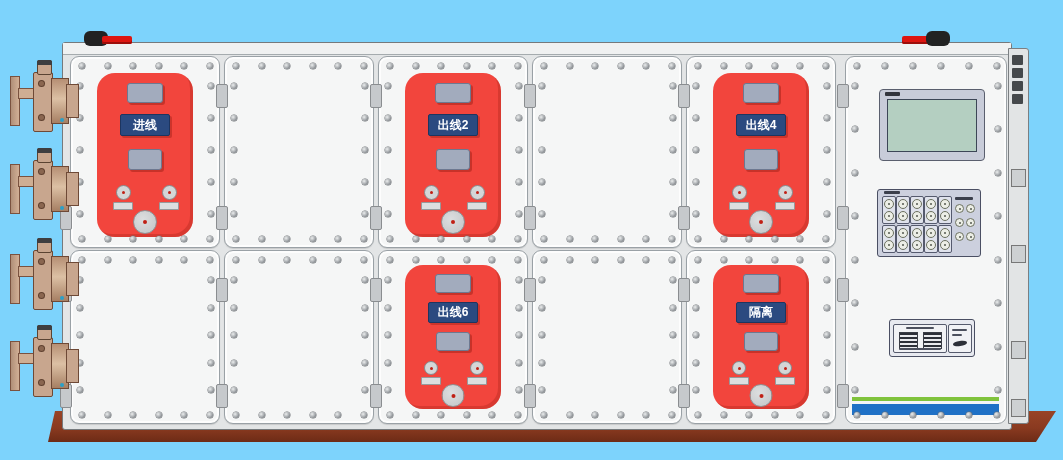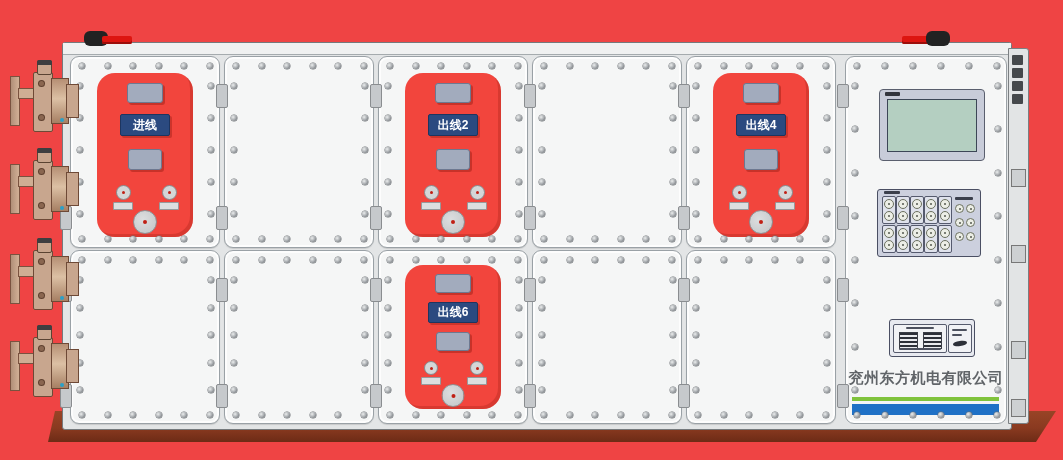--- a/index.html
+++ b/index.html
@@ -1,16 +1,16 @@
 <!DOCTYPE html>
 <html><head>
 <meta charset="utf-8">
 <style>
   html,body{margin:0;padding:0;background:#fff;}
-  #stage{position:relative;width:1063px;height:460px;background:#ef4444;overflow:hidden;
+  #stage{position:relative;width:1063px;height:460px;background:#7dd3fc;overflow:hidden;
          font-family:"Liberation Sans","DejaVu Sans",sans-serif;}
   
   .base{position:absolute;left:45px;top:409px;width:1014px;height:34px;z-index:1;
         background:linear-gradient(180deg,#9a4527 0%,#8a3a20 55%,#6b2a15 100%);
         clip-path:polygon(10px 2px,1011px 2px,991px 33px,3px 33px);}
   
   .cabinet{position:absolute;left:62px;top:42px;width:948px;height:386px;z-index:2;
            background:#e3e5e6;border:1.5px solid #75797c;border-radius:3px;}
   .cab-top{position:absolute;left:0;top:0;width:100%;height:11px;background:#f0f1f1;
            border-bottom:1px solid #a5abae;}
@@ -372,20 +372,30 @@
         <div class="bolt" style="left: 6px; top: 81px;"></div>
         <div class="bolt" style="left: 6px; top: 108.5px;"></div>
         <div class="bolt" style="left: 6px; top: 136px;"></div>
         <div class="bolt" style="left: 137px; top: 26px;"></div>
         <div class="bolt" style="left: 137px; top: 53.5px;"></div>
         <div class="bolt" style="left: 137px; top: 81px;"></div>
         <div class="bolt" style="left: 137px; top: 108.5px;"></div>
         <div class="bolt" style="left: 137px; top: 136px;"></div>
       </div>
       <div class="door" style="left: 686px; top: 250px; width: 148px; height: 172px; z-index: 2;">
+        <div class="red-panel" style="top: 14px; height: 144px;">
+          <div class="win" style="top: 9px; width: 34px; height: 17px;"></div>
+          <div class="badge" style="top: 37px; height: 19px;">隔离</div>
+          <div class="win" style="top: 67px; width: 32px; height: 17px;"></div>
+          <div class="knob" style="left: 19px; top: 96px; width: 12px; height: 12px;"></div>
+          <div class="knob" style="left: 65px; top: 96px; width: 12px; height: 12px;"></div>
+          <div class="knob-plate" style="left: 16px; top: 112px;"></div>
+          <div class="knob-plate" style="left: 62px; top: 112px;"></div>
+          <div class="big-knob" style="top: 119px; width: 21px; height: 21px;"></div>
+        </div>
         <div class="bolt" style="left: 8px; top: 6px;"></div>
         <div class="bolt" style="left: 33.6px; top: 6px;"></div>
         <div class="bolt" style="left: 59.2px; top: 6px;"></div>
         <div class="bolt" style="left: 84.8px; top: 6px;"></div>
         <div class="bolt" style="left: 110.4px; top: 6px;"></div>
         <div class="bolt" style="left: 136px; top: 6px;"></div>
         <div class="bolt" style="left: 8px; top: 161px;"></div>
         <div class="bolt" style="left: 33.6px; top: 161px;"></div>
         <div class="bolt" style="left: 59.2px; top: 161px;"></div>
         <div class="bolt" style="left: 84.8px; top: 161px;"></div>
@@ -541,21 +551,20 @@
         <div class="pl-bars" style="left:5px;"></div>
         <div class="pl-bars" style="left:29px;"></div>
         <div class="pl-line" style="left:5px;top:23px;width:42px;"></div>
       </div>
       <div class="pl-box" style="left:58px;width:22px;">
         <div class="pl-line" style="left:3px;top:4px;width:15px;"></div>
         <div class="pl-line" style="left:3px;top:9px;width:10px;"></div>
         <div class="pl-sig"></div>
       </div>
     </div>
-    <div id="company">兖州东方机电有限公司</div>
     <div id="stripe-green"></div>
     <div id="stripe-blue"></div>
   <div class="bolt" style="left: 8px; top: 6px;"></div>
       <div class="bolt" style="left: 36px; top: 6px;"></div>
       <div class="bolt" style="left: 64px; top: 6px;"></div>
       <div class="bolt" style="left: 92px; top: 6px;"></div>
       <div class="bolt" style="left: 120px; top: 6px;"></div>
       <div class="bolt" style="left: 148px; top: 6px;"></div>
       <div class="bolt" style="left: 8px; top: 355px;"></div>
       <div class="bolt" style="left: 36px; top: 355px;"></div>

